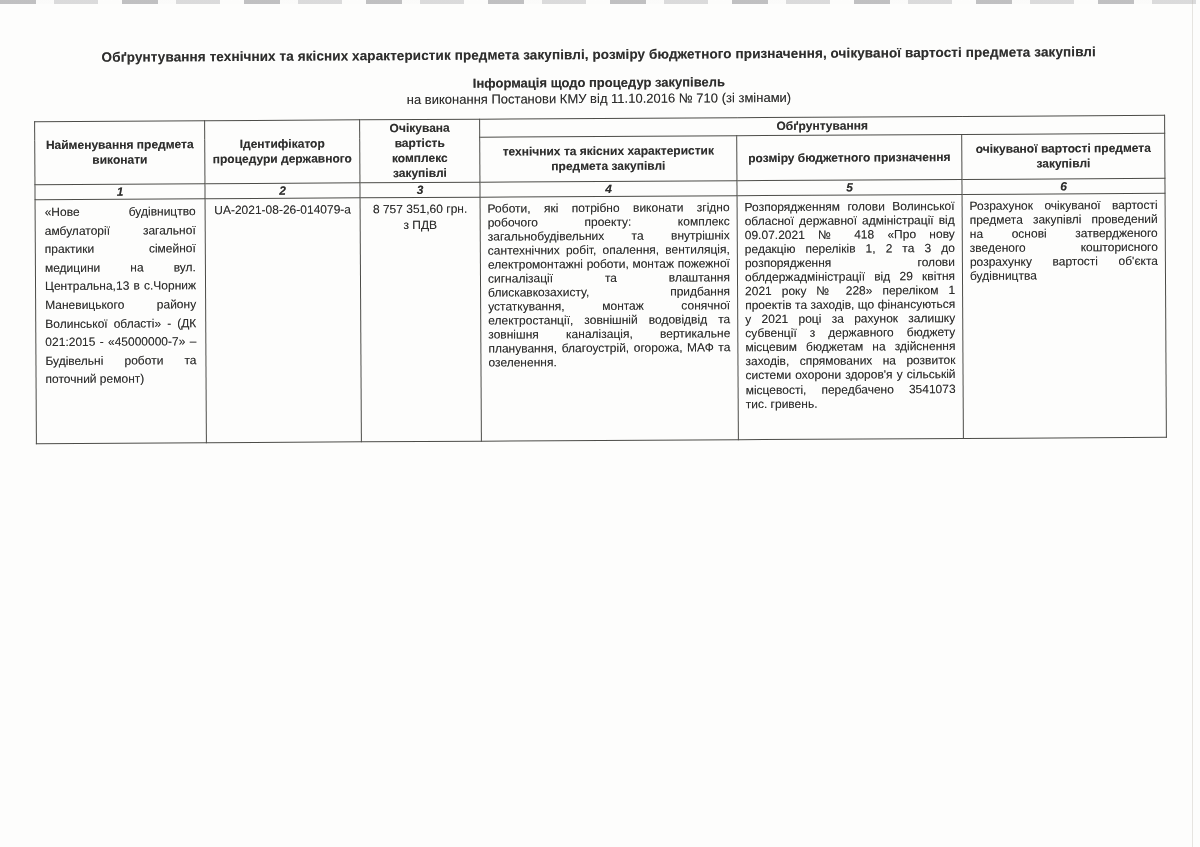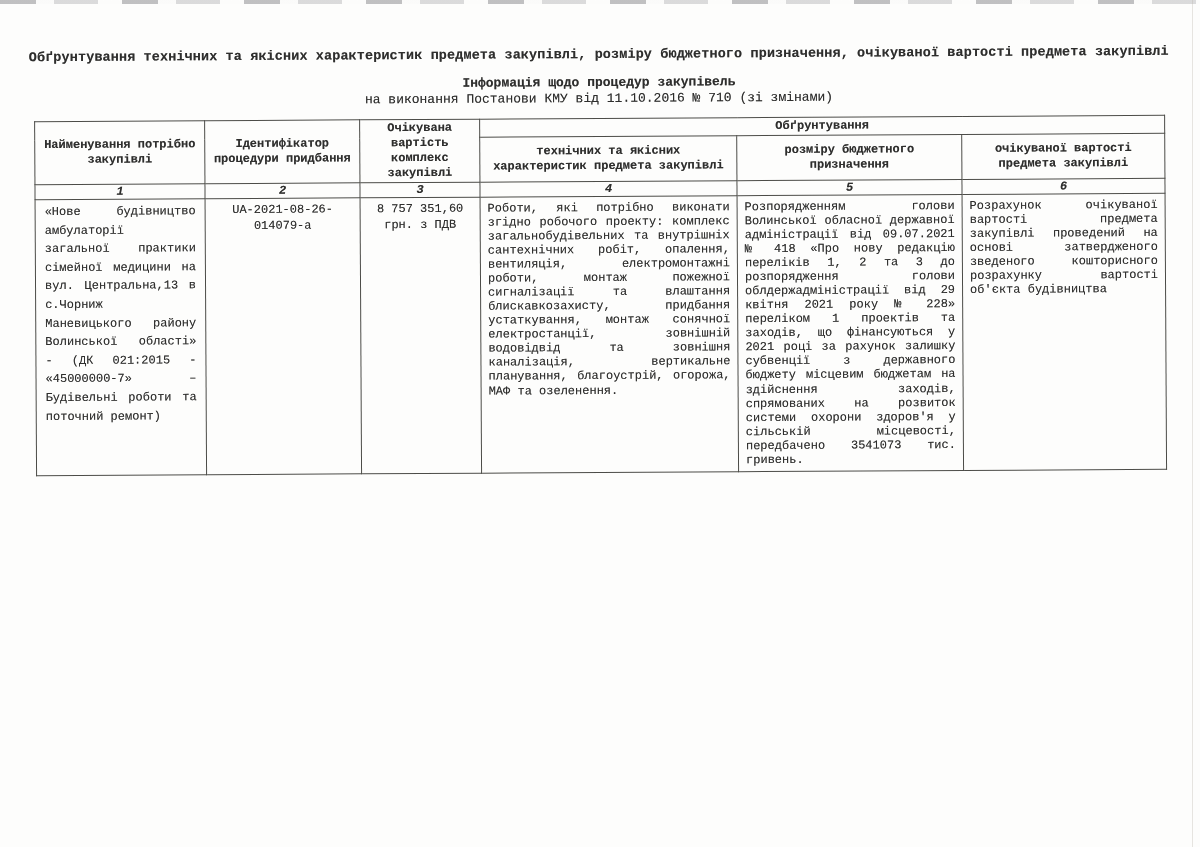--- a/index.html
+++ b/index.html
@@ -6,21 +6,21 @@
     margin: 0;
     padding: 0;
     background: #ffffff;
   }
   .sheet {
     position: relative;
     width: 1200px;
     height: 847px;
     background: #fdfdfc;
     overflow: hidden;
-    font-family: Liberation Mono, monospace;
+    font-family: Liberation Sans, sans-serif;
     color: #2e2e2d;
   }
   
   .scan-top {
     position: absolute;
     top: 0; left: 0; right: 0;
     height: 4px;
     background: repeating-linear-gradient(90deg,
       rgba(95,95,100,0.55) 0px, rgba(95,95,100,0.55) 36px,
       rgba(220,220,220,0.10) 36px, rgba(220,220,220,0.10) 54px,
@@ -126,22 +126,22 @@
       <colgroup>
         <col style="width:170px">
         <col style="width:155px">
         <col style="width:120px">
         <col style="width:257px">
         <col style="width:225px">
         <col style="width:203px">
       </colgroup>
       <tbody>
         <tr class="group-row">
-          <th rowspan="2">Найменування потрібно закупівлі</th>
-          <th rowspan="2">Ідентифікатор процедури придбання</th>
+          <th rowspan="2">Найменування предмета виконати</th>
+          <th rowspan="2">Ідентифікатор процедури державного</th>
           <th rowspan="2">Очікувана вартість комплекс закупівлі</th>
           <th colspan="3" class="group-th">Обґрунтування</th>
         </tr>
         <tr class="subheader-row">
           <th>технічних та якісних характеристик предмета закупівлі</th>
           <th>розміру бюджетного призначення</th>
           <th>очікуваної вартості предмета закупівлі</th>
         </tr>
         <tr class="num-row">
           <td>1</td>

